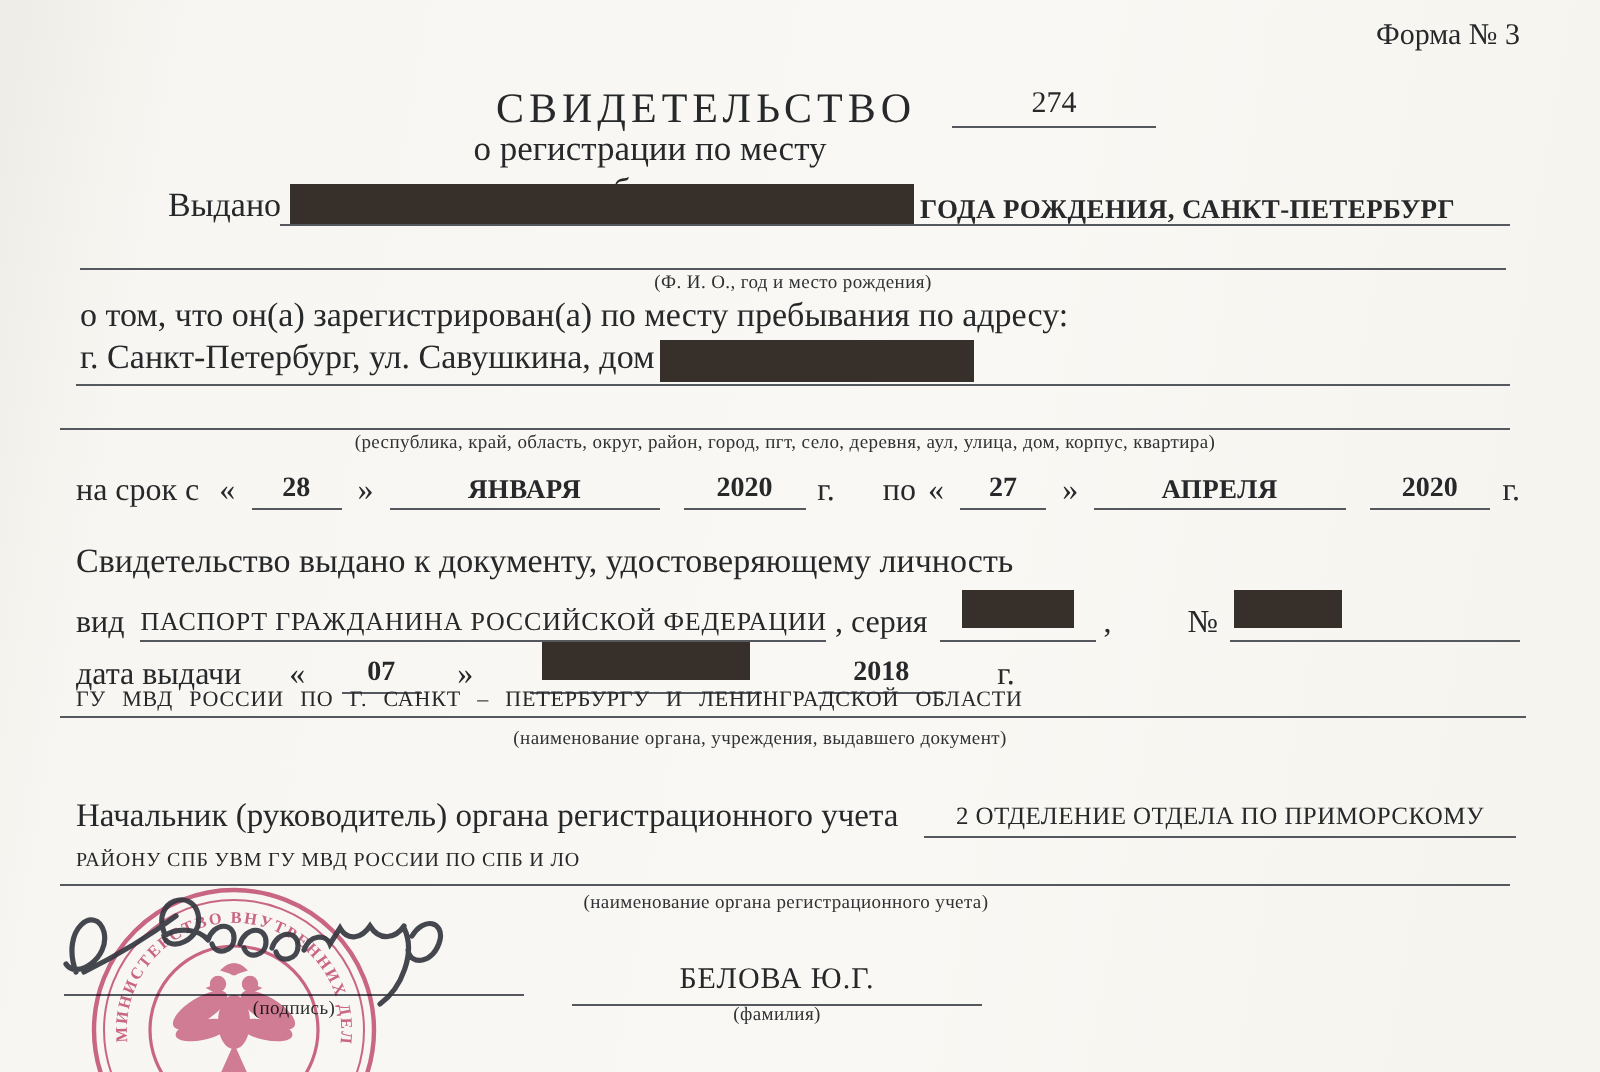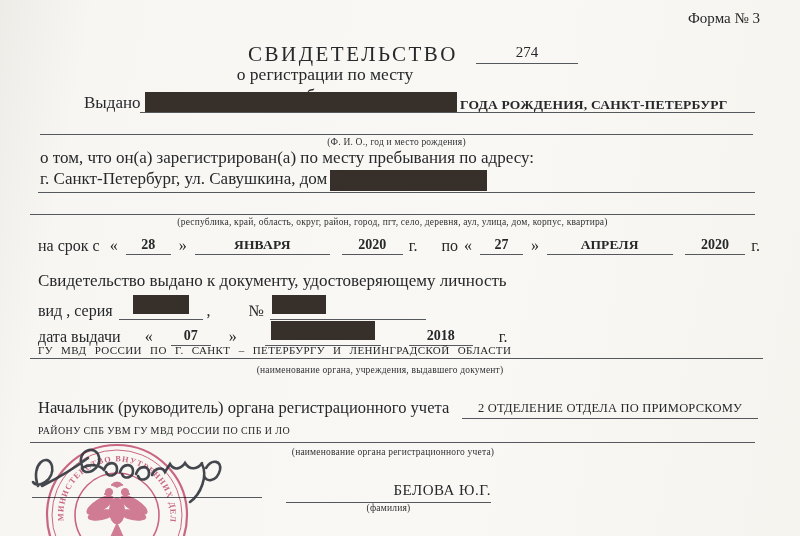--- a/index.html
+++ b/index.html
@@ -44,21 +44,21 @@
   #date-row .fld{margin:0 6px;padding-bottom:1px;}
   #issuer-line{top:344px;left:30px;width:725px;border-bottom:1.5px solid #55585c;padding:0 0 2px 8px;font-size:11px;letter-spacing:.4px;word-spacing:5px;}
   #cap-issuer{top:365px;left:60px;width:640px;}
   #chief-label{top:398px;left:38px;font-size:16.5px;}
   #chief-value1{top:401px;left:462px;width:296px;border-bottom:1.5px solid #55585c;text-align:center;font-size:12.5px;letter-spacing:.2px;padding-bottom:2px;}
   #chief-value2{top:425px;left:38px;font-size:10px;letter-spacing:.4px;}
   #rule-chief{top:442px;left:30px;width:725px;}
   #cap-chief{top:447px;left:288px;width:210px;}
   #rule-sign{top:497px;left:32px;width:230px;}
   #cap-sign{top:500px;left:32px;width:230px;z-index:3;}
-  #surname{top:482px;left:286px;width:205px;text-align:right;font-size:15px;letter-spacing:.5px;border-bottom:1.5px solid #55585c;padding-bottom:3px;}
+  #surname{top:482px;left:286px;width:205px;text-align:center;font-size:15px;letter-spacing:.5px;border-bottom:1.5px solid #55585c;padding-bottom:3px;}
   #cap-surname{top:503px;left:286px;width:205px;}
   #stamp{left:38px;top:436px;width:158px;height:158px;mix-blend-mode:multiply;opacity:.88;z-index:4;}
   #signature{left:24px;top:442px;width:250px;height:72px;z-index:5;}
 </style>
 </head>
 <body>
 
 <div id="page">
 
   <div class="abs" id="form-label">Форма № 3</div>
@@ -96,20 +96,21 @@
     <span class="q">»</span>
     <span class="fld caps-b" style="width:128px;">АПРЕЛЯ</span>
     <span class="fld num-b" style="width:62px;">2020</span>
     <span>г.</span>
   </div>
 
   <div class="abs serif17 nowrap" id="identity-intro">Свидетельство выдано к документу, удостоверяющему личность</div>
 
   <div class="abs nowrap" id="vid-row">
     <span>вид</span>
+    <span class="fld caps-r" style="width:348px;margin-left:8px;">ПАСПОРТ ГРАЖДАНИНА РОССИЙСКОЙ ФЕДЕРАЦИИ</span>
     <span style="margin-left:4px;">, серия</span>
     <span class="fld" style="width:84px;margin-left:6px;"><span class="redact" style="width:56px;height:19px;"></span></span>
     <span style="margin-left:4px;">,</span>
     <span style="margin-left:38px;">№</span>
     <span class="fld" style="width:156px;margin-left:6px;text-align:left;"><span class="redact" style="width:54px;height:19px;margin-left:2px;"></span></span>
   </div>
 
   <div class="abs nowrap" id="date-row">
     <span>дата выдачи</span>
     <span class="q" style="margin-left:12px;">«</span>
@@ -123,20 +124,21 @@
   <div class="abs nowrap" id="issuer-line">ГУ  МВД  РОССИИ  ПО  Г. САНКТ – ПЕТЕРБУРГУ  И  ЛЕНИНГРАДСКОЙ  ОБЛАСТИ</div>
   <div class="abs caption" id="cap-issuer">(наименование органа, учреждения, выдавшего документ)</div>
 
   <div class="abs nowrap" id="chief-label">Начальник (руководитель) органа регистрационного учета</div>
   <div class="abs nowrap" id="chief-value1">2 ОТДЕЛЕНИЕ ОТДЕЛА  ПО ПРИМОРСКОМУ</div>
   <div class="abs nowrap" id="chief-value2">РАЙОНУ СПБ УВМ  ГУ  МВД РОССИИ  ПО СПБ  И  ЛО</div>
   <div class="rule" id="rule-chief"></div>
   <div class="abs caption" id="cap-chief">(наименование органа регистрационного учета)</div>
 
   <div class="rule" id="rule-sign"></div>
+  <div class="abs caption" id="cap-sign">(подпись)</div>
   <div class="abs nowrap" id="surname">БЕЛОВА  Ю.Г.</div>
   <div class="abs caption" id="cap-surname">(фамилия)</div>
 
   <svg class="abs" id="stamp" viewBox="-79 -79 158 158">
     <g stroke="#c9547a" fill="none">
       <circle r="70" stroke-width="2.2"></circle>
       <circle r="65" stroke-width="1"></circle>
       <circle r="42" stroke-width="1.6"></circle>
     </g>
     <defs>

